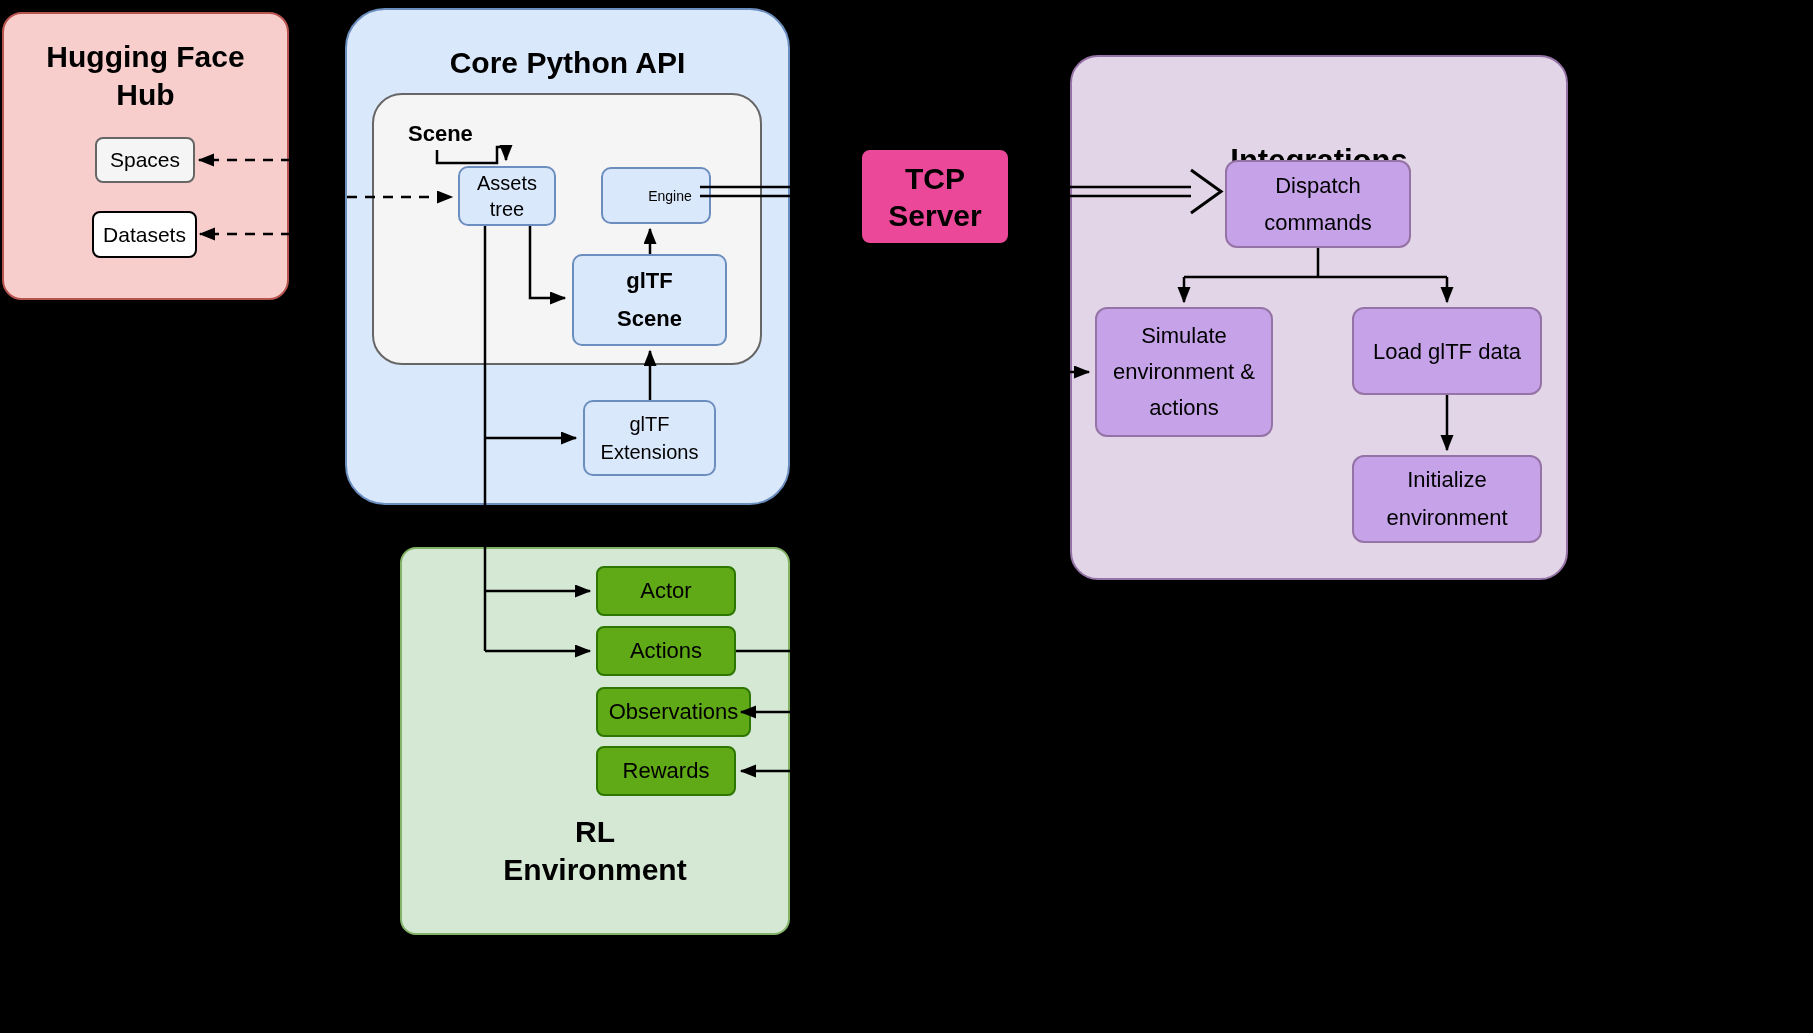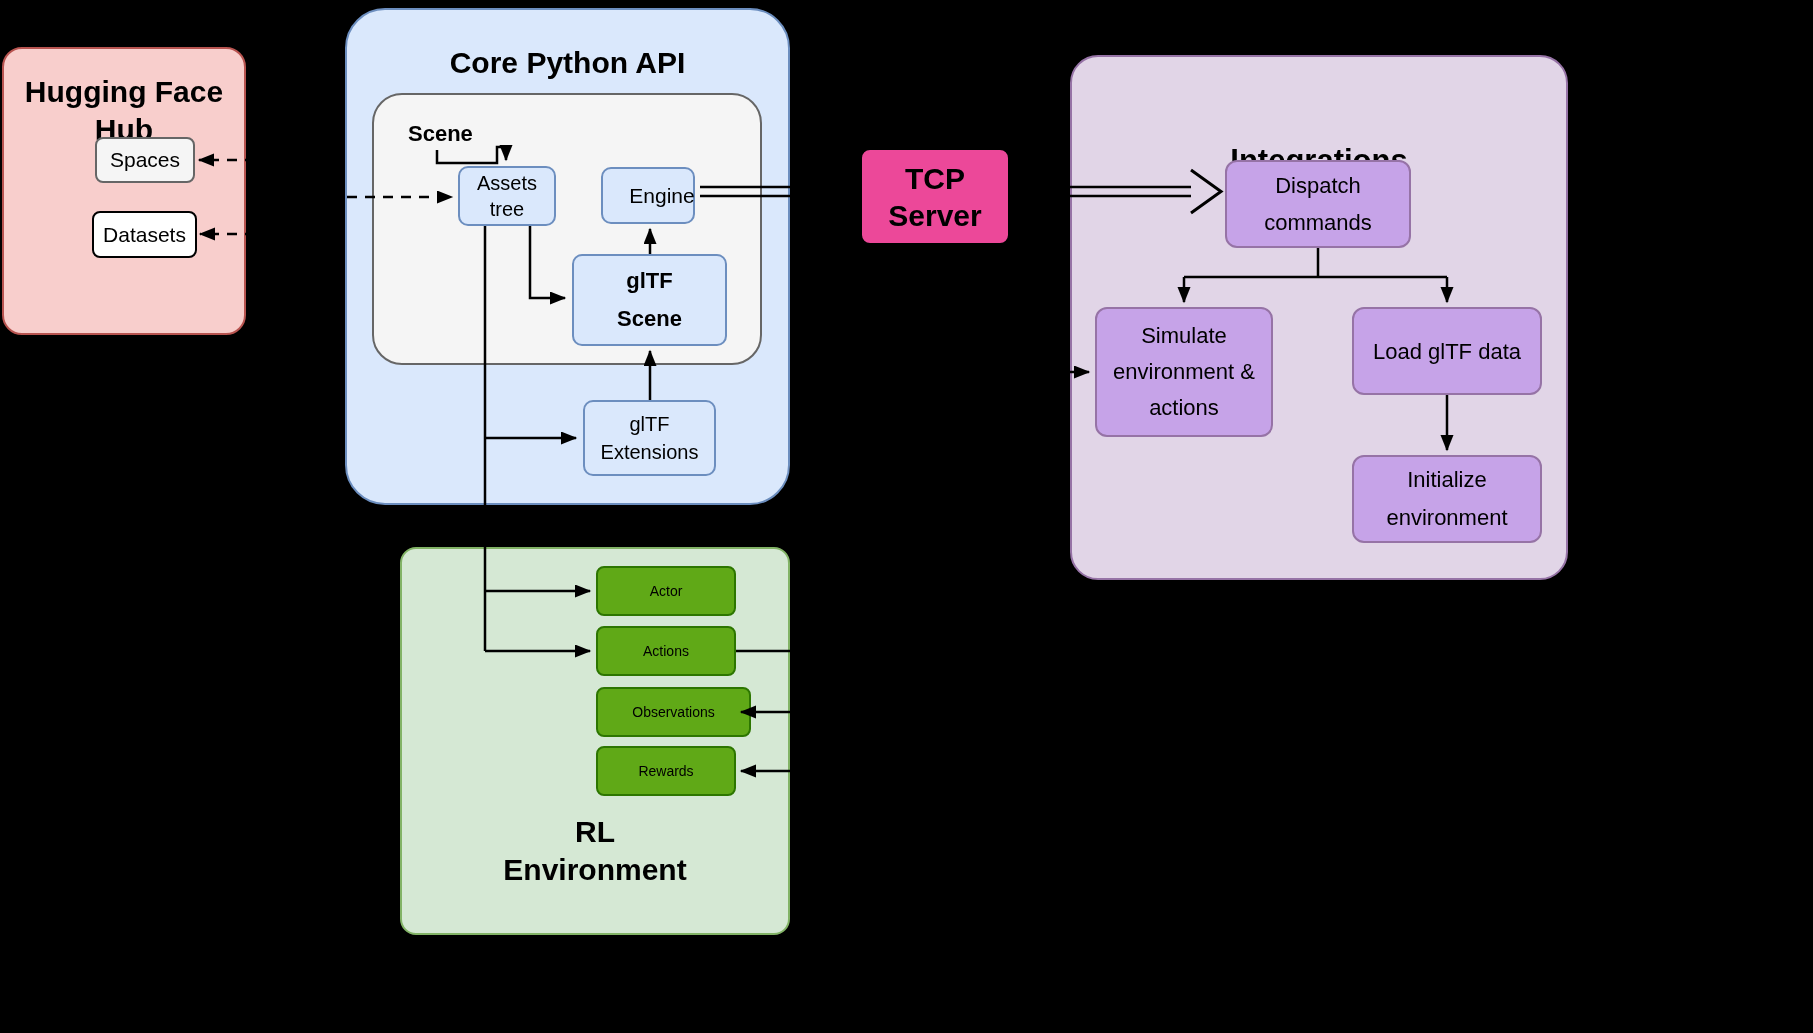--- a/index.html
+++ b/index.html
@@ -29,48 +29,48 @@
     position: absolute;
     box-sizing: border-box;
     display: flex;
     align-items: center;
     justify-content: center;
     text-align: center;
     white-space: pre-line;
     color: #000;
   }
   
-  .hub-container { left: 2px; top: 12px; width: 244px; height: 288px; background: #F8CECC; border: 2.5px solid #B85450; border-radius: 20px; margin-top: 35px; }
+  .hub-container { left: 2px; top: 12px; width: 287px; height: 288px; background: #F8CECC; border: 2.5px solid #B85450; border-radius: 20px; }
   .hub-title { top: 24px; font-size: 30px; line-height: 38px; }
   .spaces-box { left: 95px; top: 137px; width: 100px; height: 46px; background: #F5F5F5; border: 2px solid #666666; border-radius: 8px; font-size: 21px; text-align: right; }
   .datasets-box { left: 92px; top: 211px; width: 105px; height: 47px; background: #FFFFFF; border: 2px solid #000000; border-radius: 8px; font-size: 21px; }
   
   .core-container { left: 345px; top: 8px; width: 445px; height: 497px; background: #DAE8FC; border: 2.5px solid #6C8EBF; border-radius: 40px; }
   .core-title { top: 36px; font-size: 30px; }
   .scene-group { left: 372px; top: 93px; width: 390px; height: 272px; background: #F5F5F5; border: 2px solid #666666; border-radius: 30px; }
   .scene-label { position: absolute; left: 34px; top: 26px; font-size: 22px; font-weight: bold; }
   .blue-node { background: #DAE8FC; border: 2px solid #6C8EBF; border-radius: 10px; }
   .assets-box { left: 458px; top: 166px; width: 98px; height: 60px; font-size: 20px; line-height: 26px; }
-  .engine-box { left: 601px; top: 167px; width: 94px; height: 57px; font-size: 21px; padding-left: 28px; }
+  .engine-box { left: 601px; top: 167px; width: 110px; height: 57px; font-size: 14px; padding-left: 28px; }
   .gltf-scene-box { left: 572px; top: 254px; width: 155px; height: 92px; font-size: 22px; font-weight: bold; line-height: 38px; }
   .gltf-ext-box { left: 583px; top: 400px; width: 133px; height: 76px; font-size: 20px; line-height: 28px; }
   
   .tcp-box { left: 860px; top: 148px; width: 150px; height: 97px; background: #ec4899; border: 2.5px solid #000000; border-radius: 10px; font-size: 30px; font-weight: bold; line-height: 37px; }
   
   .int-container { left: 1070px; top: 55px; width: 498px; height: 525px; background: #E1D5E7; border: 2.5px solid #9673A6; border-radius: 28px; }
   .int-title { top: 86px; font-size: 31px; }
   .purple-node { background: #C6A3E8; border: 2px solid #9673A6; border-radius: 12px; font-size: 22px; line-height: 37px; }
   .dispatch-box { left: 1225px; top: 160px; width: 186px; height: 88px; }
   .simulate-box { left: 1095px; top: 307px; width: 178px; height: 130px; line-height: 36px; }
   .load-box { left: 1352px; top: 307px; width: 190px; height: 88px; }
   .init-box { left: 1352px; top: 455px; width: 190px; height: 88px; line-height: 38px; }
   
   .rl-container { left: 400px; top: 547px; width: 390px; height: 388px; background: #D5E8D4; border: 2.5px solid #82B366; border-radius: 16px; }
   .rl-title { top: 264px; font-size: 30px; line-height: 38px; }
-  .green-node { background: #60A917; border: 2px solid #2D7600; border-radius: 8px; font-size: 14px; }
+  .green-node { background: #60A917; border: 2px solid #2D7600; border-radius: 8px; font-size: 22px; }
   .actor-box { left: 596px; top: 566px; width: 140px; height: 50px; }
   .actions-box { left: 596px; top: 626px; width: 140px; height: 50px; }
   .observations-box { left: 596px; top: 687px; width: 155px; height: 50px; }
   .rewards-box { left: 596px; top: 746px; width: 140px; height: 50px; }
   
   .arrows { position: absolute; left: 0; top: 0; pointer-events: none; }
 </style>
 </head>
 <body>
 

